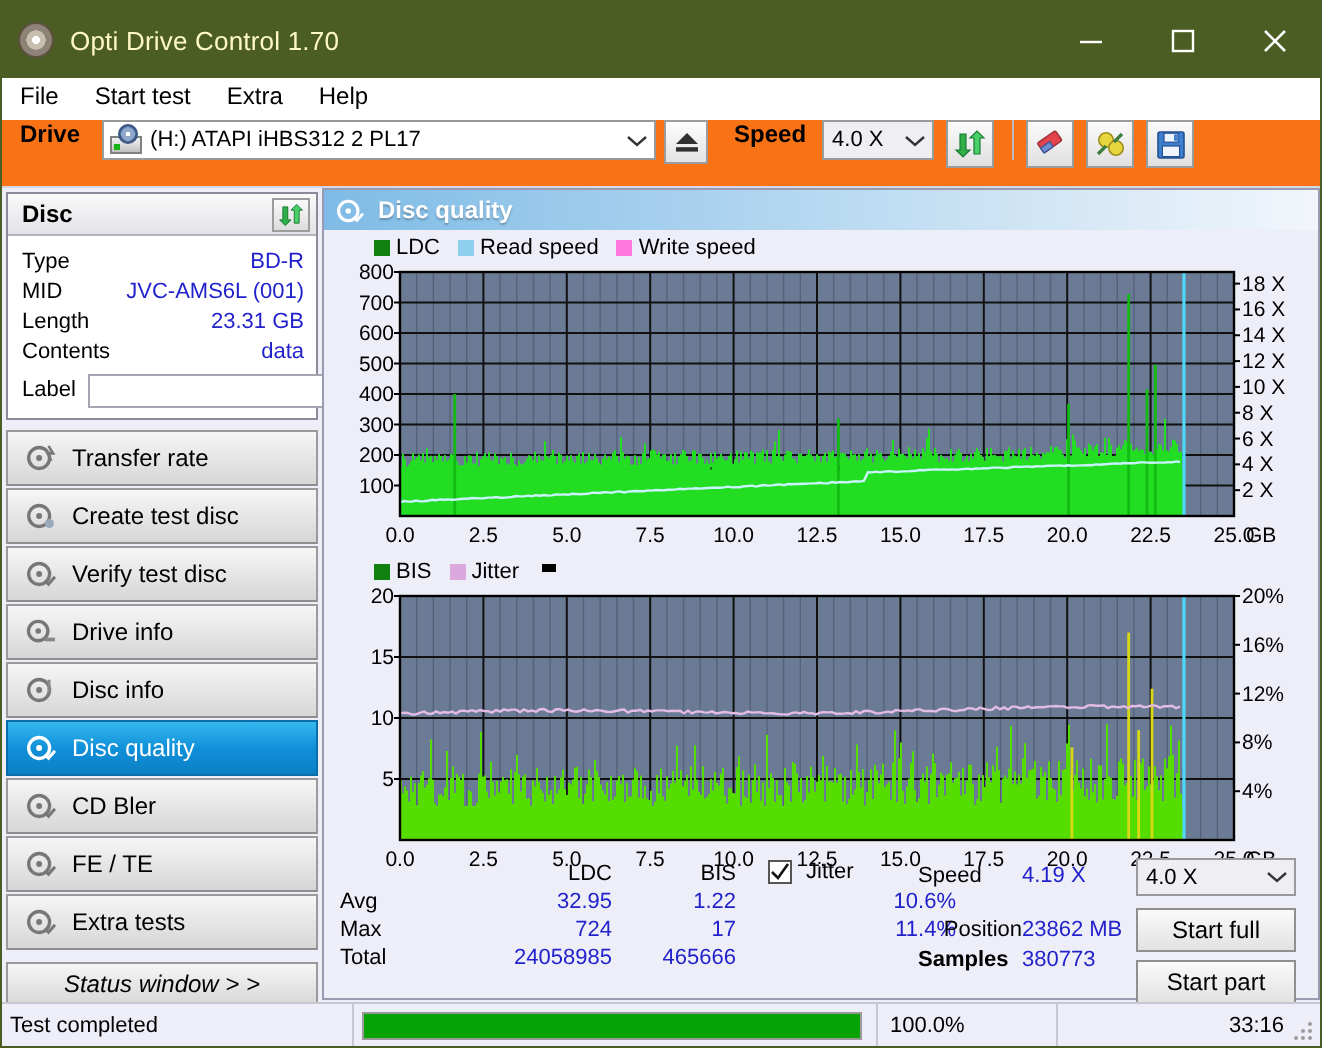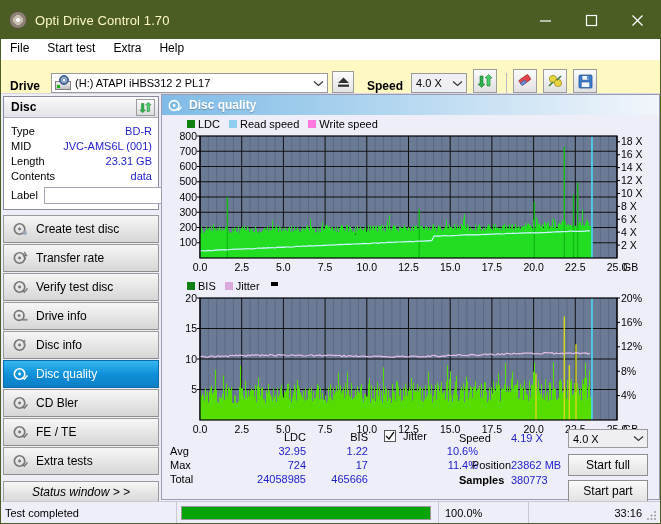--- a/index.html
+++ b/index.html
@@ -53,22 +53,22 @@
     border-bottom: 1px solid #ffffff;
   }
   .menu-item {
     padding: 2px 9px; font-size: 12px; color: #000000;
   }
 
   
   #toolbar {
     position: absolute; left: 0; top: 59px;
     width: 659px; height: 34px;
-    background: #fef9c3;
-    display: flex; align-items: flex-end;
+    background: #f97316;
+    display: flex; align-items: flex-start;
     border-bottom: 1px solid #d8d8e4;
   }
   #drive-label { font-weight: bold; font-size: 12px; margin-left: 9px; margin-right: 11px; color:#000; }
   #drive-combo {
     width: 277px; height: 20px;
     background: #ffffff;
     border: 1px solid #9a9a9a;
     display: flex; align-items: center;
     font-size: 11px;
   }
@@ -382,34 +382,34 @@
         </div>
       </div>
     </div>
 
     <div id="navlist">
       <div class="nav-item">
         <span class="ic">
           <svg width="15" height="14" viewBox="0 0 16 15">
               <circle cx="7" cy="7.5" r="5.6" fill="none" stroke="#777" stroke-width="1.8"></circle>
               <circle cx="7" cy="7.5" r="1.6" fill="#777"></circle>
-              <circle cx="12.5" cy="11.5" r="2.4" fill="#9aa8bb"></circle>
+              <path d="M12 1 L14.5 5 L11.5 5 L13.5 9" fill="none" stroke="#777" stroke-width="1.4"></path>
             </svg>
         </span>
-        <span class="lb">Create test disc</span>
+        <span class="lb">Transfer rate</span>
       </div>
       <div class="nav-item">
         <span class="ic">
           <svg width="15" height="14" viewBox="0 0 16 15">
               <circle cx="7" cy="7.5" r="5.6" fill="none" stroke="#777" stroke-width="1.8"></circle>
               <circle cx="7" cy="7.5" r="1.6" fill="#777"></circle>
-              <path d="M12 1 L14.5 5 L11.5 5 L13.5 9" fill="none" stroke="#777" stroke-width="1.4"></path>
+              <circle cx="12.5" cy="11.5" r="2.4" fill="#9aa8bb"></circle>
             </svg>
         </span>
-        <span class="lb">Transfer rate</span>
+        <span class="lb">Create test disc</span>
       </div>
       <div class="nav-item">
         <span class="ic">
           <svg width="15" height="14" viewBox="0 0 16 15">
               <circle cx="7" cy="7.5" r="5.6" fill="none" stroke="#777" stroke-width="1.8"></circle>
               <circle cx="7" cy="7.5" r="1.6" fill="#777"></circle>
               <path d="M10 11 l2 2 l3.5 -4" fill="none" stroke="#777" stroke-width="1.6"></path>
             </svg>
         </span>
         <span class="lb">Verify test disc</span>

